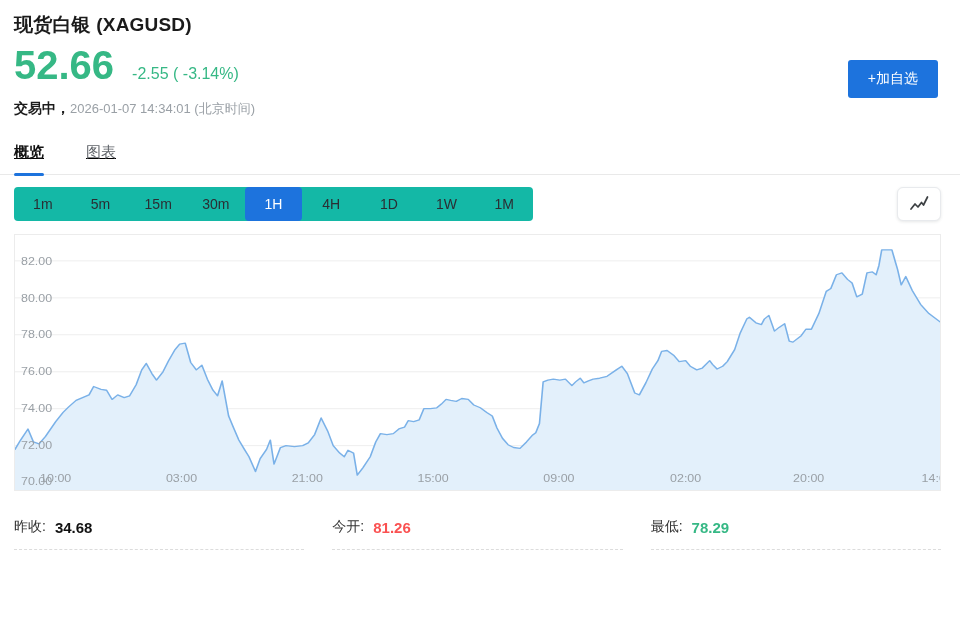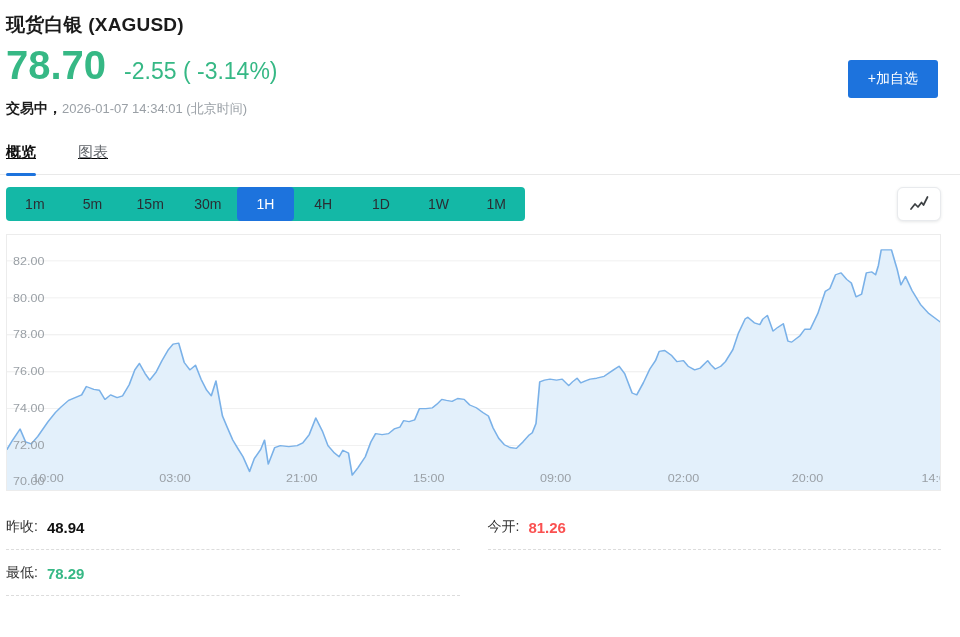--- a/index.html
+++ b/index.html
@@ -1,24 +1,24 @@
 <!DOCTYPE html>
 <html style="--accent-blue: #1d73dd; --green: #36b885; --red: #fa5151; --line-blue: #7ab1e8; --fill-blue: #e3f0fb;"><head>
 <meta charset="utf-8">
 <style>
   * { margin:0; padding:0; box-sizing:border-box; }
   html,body { width:960px; height:637px; background:#fff; overflow:hidden;
               font-family:"Liberation Sans", "DejaVu Sans", sans-serif; }
-  .page { position:relative; width:960px; height:637px; padding:12px 19px 0 6px; }
+  .page { position:relative; width:960px; height:637px; padding:12px 19px 0 14px; }
 
   
   .title { font-size:19px; font-weight:700; color:#1b1b1b; letter-spacing:.2px; }
   .price-row { display:flex; align-items:baseline; margin-top:7px; }
   .price { font-size:40px; font-weight:700; color:var(--green); line-height:1.0; }
-  .change { font-size:23px; font-weight:500; color:var(--green); margin-left:18px; }
+  .change { font-size:16px; font-weight:500; color:var(--green); margin-left:18px; }
   .add-btn { position:absolute; top:60px; right:22px; background:var(--accent-blue);
              color:#fff; border:none; border-radius:3px; font-size:14px;
              padding:10px 20px; cursor:pointer; font-family:inherit; }
   .status-row { margin-top:15px; font-size:13px; color:#9aa0a6; }
   .status-label { font-size:14px; color:#1b1b1b; font-weight:700; }
 
   
   .tabs { display:flex; gap:42px; margin:25px -19px 0 -14px; padding:0 19px 0 14px;
           border-bottom:1px solid #e9e9e9;text-decoration:underline; }
   .tab { position:relative; padding-bottom:12px; font-size:15px; color:#5f6368; cursor:pointer; }
@@ -41,40 +41,40 @@
   .chart-box { position:relative; margin-top:13px; height:257px;
                border:1px solid #ececec; overflow:hidden; }
   .chart-box svg { display:block; width:100%; height:100%; }
   .gridline { stroke:#ececec; stroke-width:1; }
   .area-fill { fill:var(--fill-blue); }
   .area-line { fill:none; stroke:var(--line-blue); stroke-width:1.6;
                stroke-linejoin:round; stroke-linecap:round; }
   .axis-text { font-size:12.5px; fill:#9aa0a6; }
 
   
-  .stats { display:grid; grid-template-columns:1fr 1fr; column-gap:28px; margin-top:13px;text-align:center; }
+  .stats { display:grid; grid-template-columns:1fr 1fr 1fr; column-gap:28px; margin-top:13px;text-align:center; }
   .stat-cell { display:flex; align-items:center; gap:9px; padding:14px 0 13px;
                border-bottom:1px dashed #dcdcdc; font-size:14px; }
   .stat-label { color:#333; }
   .stat-value { font-weight:700; font-size:15px; }
   .val-dark { color:#111; }
   .val-red { color:var(--red); }
   .val-green { color:var(--green); }
 </style>
 </head>
 <body>
 
 <div class="page">
 
   <div class="title">现货白银 (XAGUSD)</div>
 
   <button class="add-btn">+加自选</button>
 
   <div class="price-row">
-    <span class="price">78.70</span>
+    <span class="price">52.66</span>
     <span class="change">-2.55 ( -3.14%)</span>
   </div>
 
   <div class="status-row">
     <span class="status-label">交易中，</span><span>2026-01-07 14:34:01 (北京时间)</span>
   </div>
 
   <div class="tabs">
     <div class="tab active">
       <span>概览</span>
@@ -128,21 +128,21 @@
         <text x="545.1" y="298" text-anchor="middle" class="axis-text">09:00</text>
         <text x="672.1" y="298" text-anchor="middle" class="axis-text">02:00</text>
         <text x="795.4" y="298" text-anchor="middle" class="axis-text">20:00</text>
         <text x="924.2" y="298" text-anchor="middle" class="axis-text">14:00</text>
       </svg>
   </div>
 
   <div class="stats">
     <div class="stat-cell">
       <span class="stat-label">昨收:</span>
-      <span class="stat-value val-dark">48.94</span>
+      <span class="stat-value val-dark">34.68</span>
     </div>
     <div class="stat-cell">
       <span class="stat-label">今开:</span>
       <span class="stat-value val-red">81.26</span>
     </div>
     <div class="stat-cell">
       <span class="stat-label">最低:</span>
       <span class="stat-value val-green">78.29</span>
     </div>
   </div>

